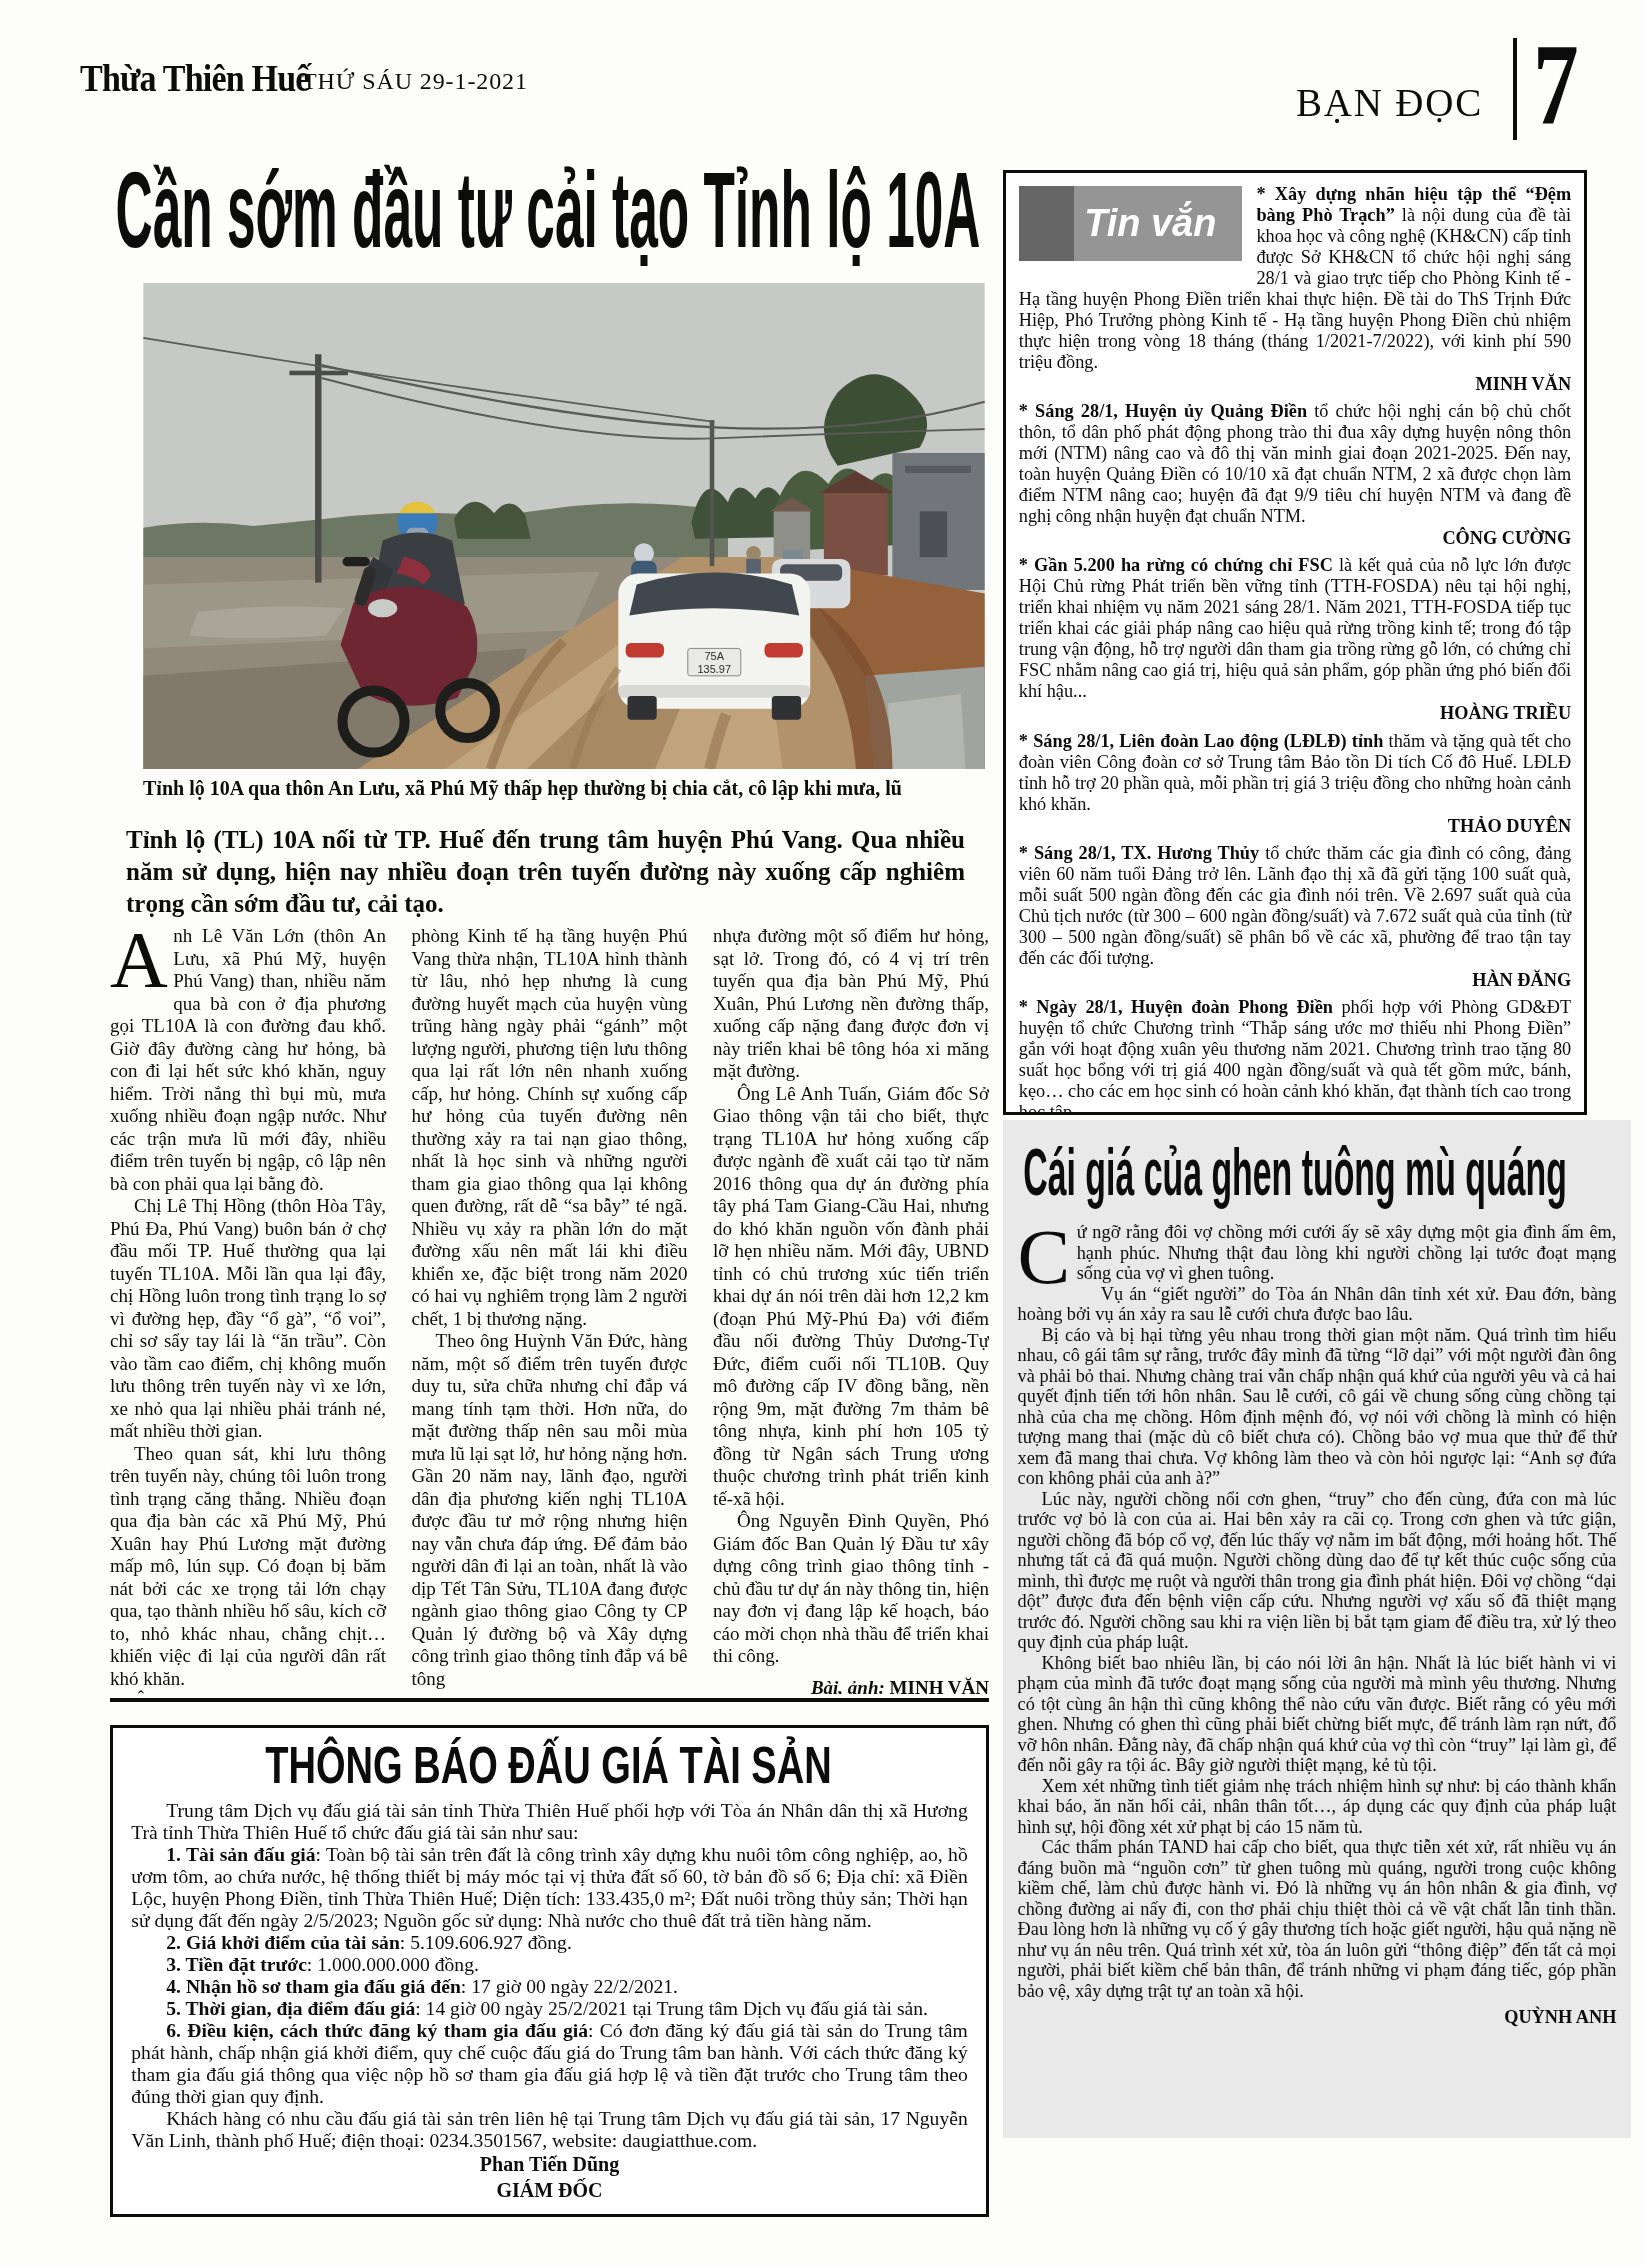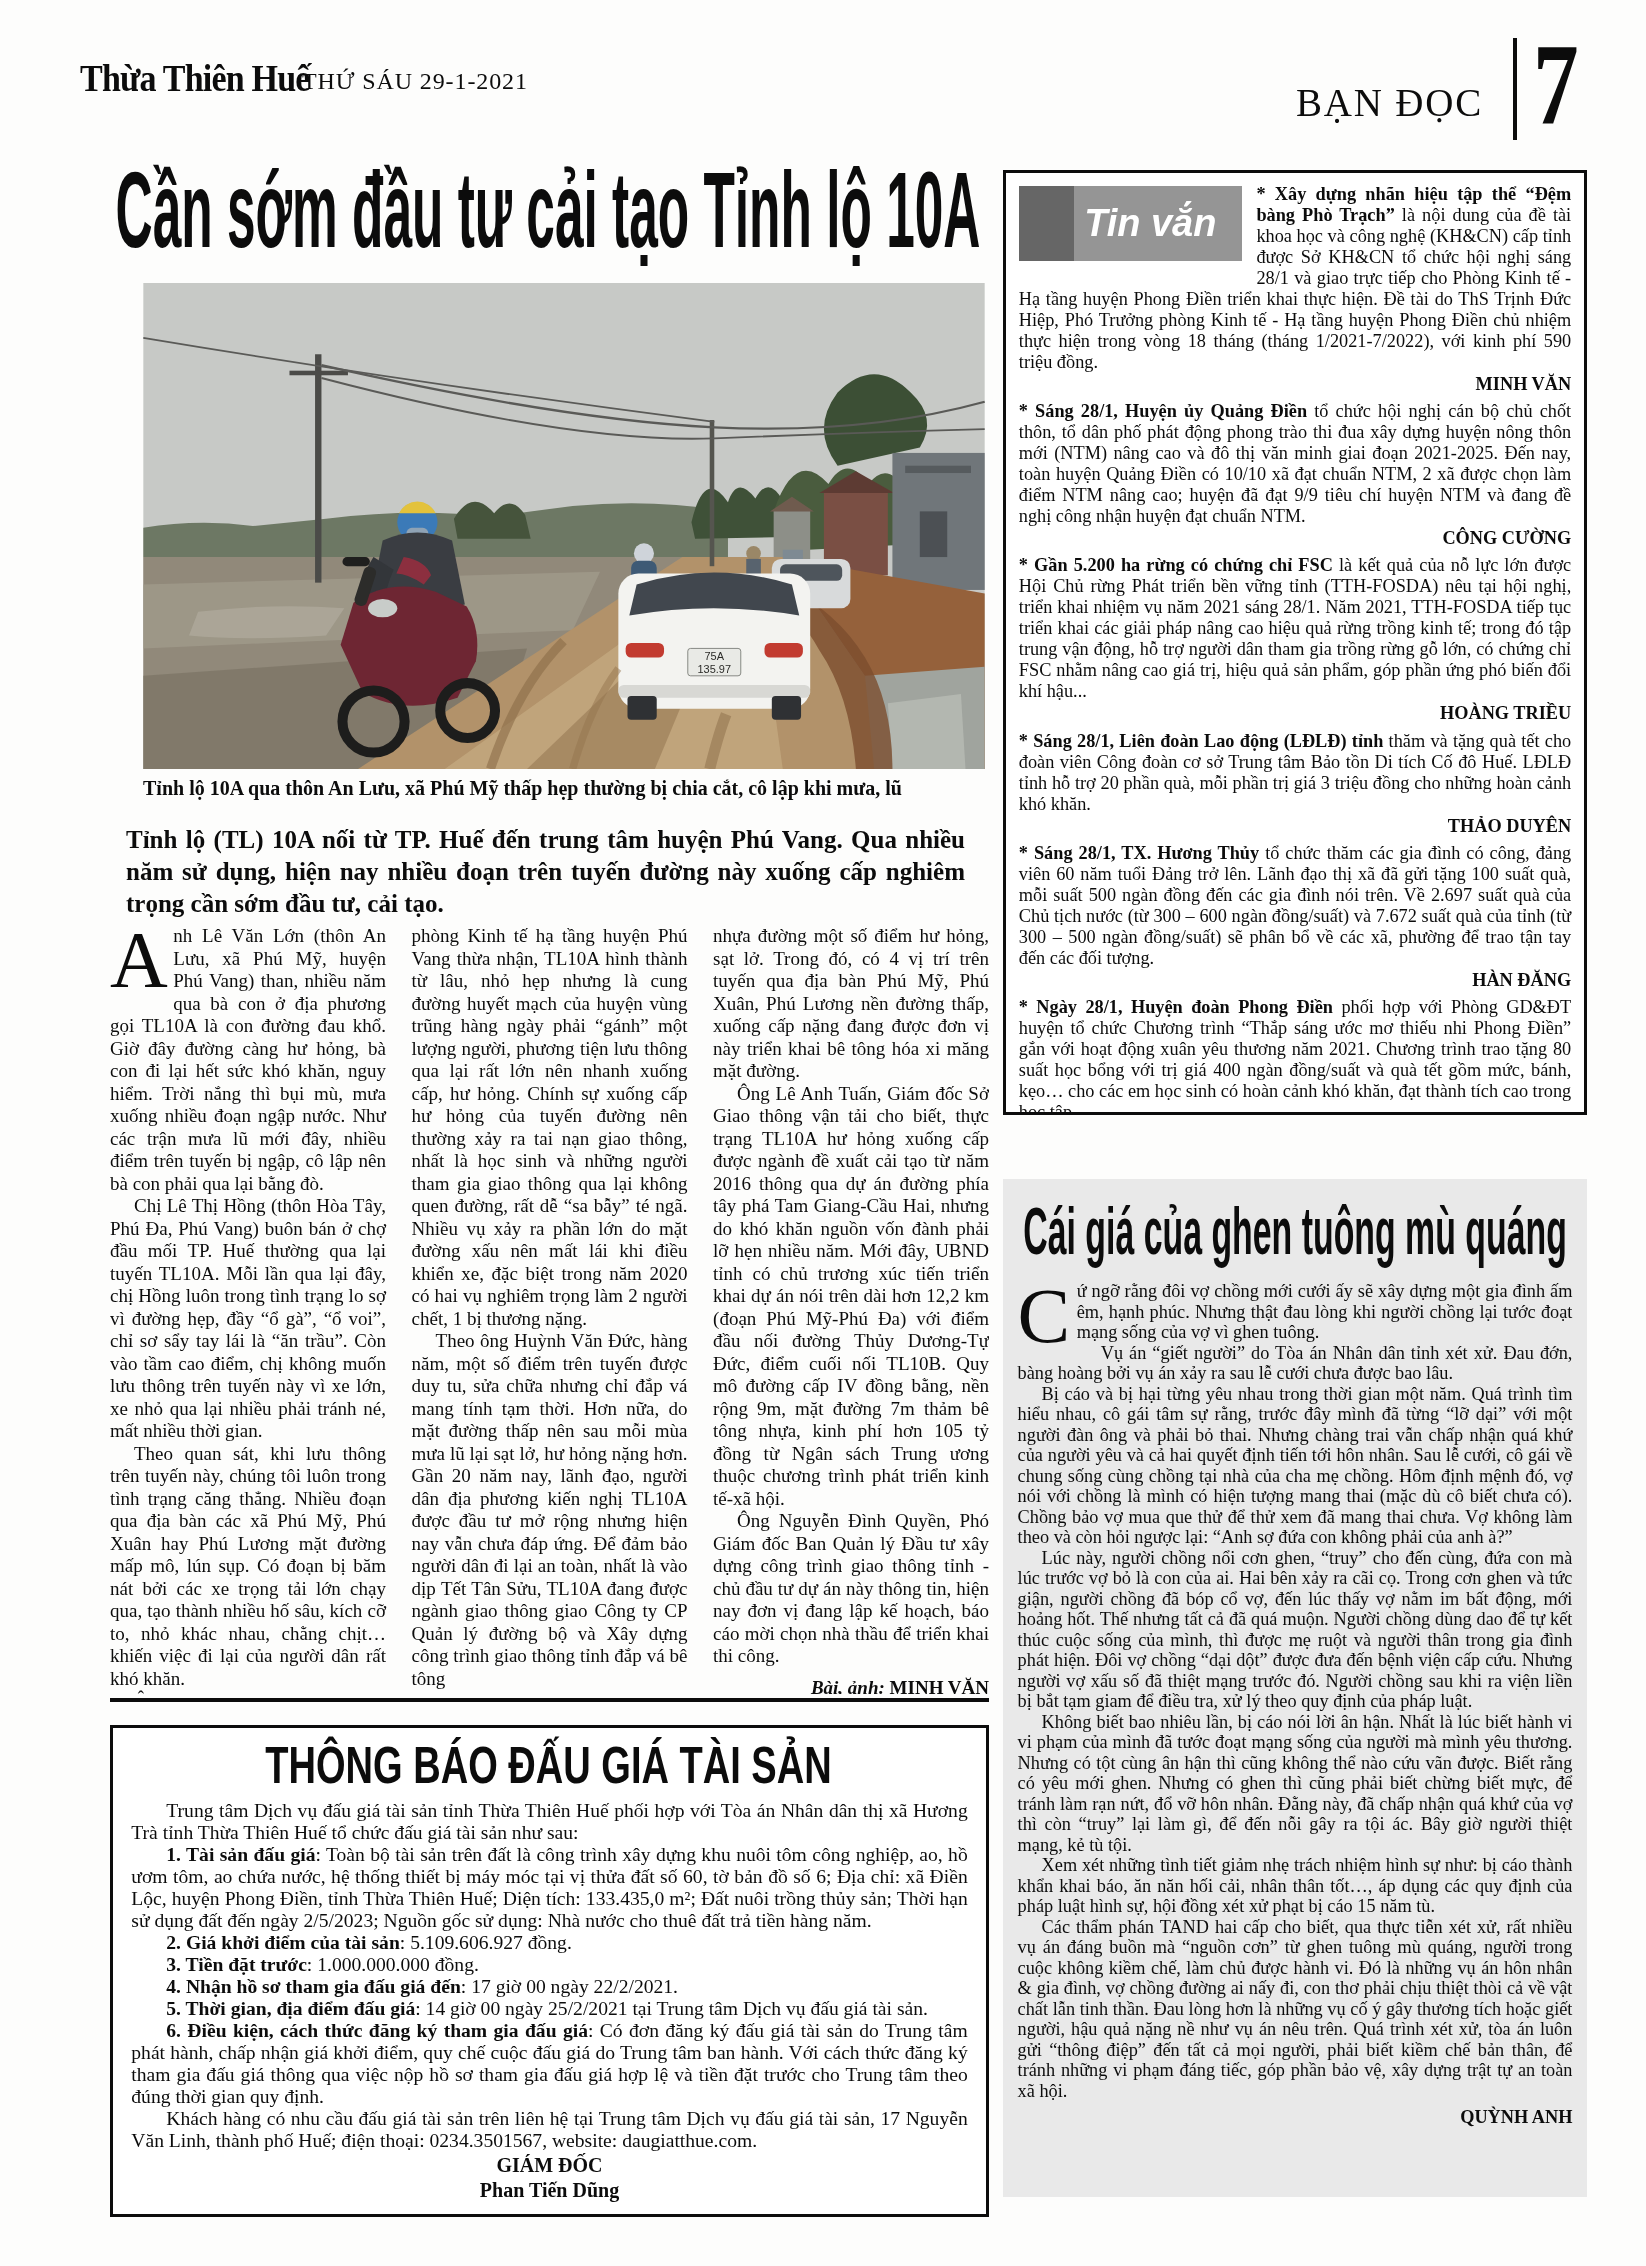--- a/index.html
+++ b/index.html
@@ -182,22 +182,22 @@
     <text x="457" y="56" text-anchor="middle" font-size="56" font-weight="bold" textLength="620" lengthAdjust="spacingAndGlyphs" fill="#0c0c0c">THÔNG BÁO ĐẤU GIÁ TÀI SẢN</text>
   </svg>
   <p class="aintro">Trung tâm Dịch vụ đấu giá tài sản tỉnh Thừa Thiên Huế phối hợp với Tòa án Nhân dân thị xã Hương Trà tỉnh Thừa Thiên Huế tổ chức đấu giá tài sản như sau:</p>
   <p class="aitem"><span class="albl">1. Tài sản đấu giá</span><span>: Toàn bộ tài sản trên đất là công trình xây dựng khu nuôi tôm công nghiệp, ao, hồ ươm tôm, ao chứa nước, hệ thống thiết bị máy móc tại vị thửa đất số 60, tờ bản đồ số 6; Địa chỉ: xã Điền Lộc, huyện Phong Điền, tỉnh Thừa Thiên Huế; Diện tích: 133.435,0 m²; Đất nuôi trồng thủy sản; Thời hạn sử dụng đất đến ngày 2/5/2023; Nguồn gốc sử dụng: Nhà nước cho thuê đất trả tiền hàng năm.</span></p>
   <p class="aitem"><span class="albl">2.  Giá khởi điểm của tài sản</span><span>: 5.109.606.927 đồng.</span></p>
   <p class="aitem"><span class="albl">3.  Tiền đặt trước</span><span>: 1.000.000.000 đồng.</span></p>
   <p class="aitem"><span class="albl">4. Nhận hồ sơ tham gia đấu giá đến</span><span>: 17 giờ 00 ngày 22/2/2021.</span></p>
   <p class="aitem"><span class="albl">5. Thời gian, địa điểm đấu giá</span><span>: 14 giờ 00 ngày 25/2/2021 tại Trung tâm Dịch vụ đấu giá tài sản.</span></p>
   <p class="aitem"><span class="albl">6. Điều kiện, cách thức đăng ký tham gia đấu giá</span><span>: Có đơn đăng ký đấu giá tài sản do Trung tâm phát hành, chấp nhận giá khởi điểm, quy chế cuộc đấu giá do Trung tâm ban hành. Với cách thức đăng ký tham gia đấu giá thông qua việc nộp hồ sơ tham gia đấu giá hợp lệ và tiền đặt trước cho Trung tâm theo đúng thời gian quy định.</span></p>
   <p class="aintro">Khách hàng có nhu cầu đấu giá tài sản trên liên hệ tại Trung tâm Dịch vụ đấu giá tài sản, 17 Nguyễn Văn Linh, thành phố Huế; điện thoại: 0234.3501567, website: daugiatthue.com.</p>
+  <div class="asig">Phan Tiến Dũng</div>
   <div class="asig" style="margin-top:1.8px;">GIÁM ĐỐC</div>
-  <div class="asig">Phan Tiến Dũng</div>
 </div>
 
 <div class="abs tvbox" style="left:1003px;top:170px;width:584px;height:945px;">
   <div>
     <div class="tvlabel">
       <span>Tin vắn</span>
     </div>
     <div class="tvitem" style="margin-top:1.8px;">
       <span class="tl">* Xây dựng nhãn hiệu tập thể “Đệm bàng Phò Trạch”</span><span> là nội dung của đề tài khoa học và công nghệ (KH&amp;CN) cấp tỉnh được Sở KH&amp;CN tổ chức hội nghị sáng 28/1 và giao trực tiếp cho Phòng Kinh tế - Hạ tầng huyện Phong Điền triển khai thực hiện. Đề tài do ThS Trịnh Đức Hiệp, Phó Trưởng phòng Kinh tế - Hạ tầng huyện Phong Điền chủ nhiệm thực hiện trong vòng 18 tháng (tháng 1/2021-7/2022), với kinh phí 590 triệu đồng.</span>
     </div>
@@ -208,21 +208,21 @@
   <div class="tvitem"><span class="tl">* Gần 5.200 ha rừng có chứng chỉ FSC</span><span> là kết quả của nỗ lực lớn được Hội Chủ rừng Phát triển bền vững tỉnh (TTH-FOSDA) nêu tại hội nghị, triển khai nhiệm vụ năm 2021 sáng 28/1. Năm 2021, TTH-FOSDA tiếp tục triển khai các giải pháp nâng cao hiệu quả rừng trồng kinh tế; trong đó tập trung vận động, hỗ trợ người dân tham gia trồng rừng gỗ lớn, có chứng chỉ FSC nhằm nâng cao giá trị, hiệu quả sản phẩm, góp phần ứng phó biến đổi khí hậu...</span></div>
   <div class="tvauthor">HOÀNG TRIỀU</div>
   <div class="tvitem"><span class="tl">* Sáng 28/1, Liên đoàn Lao động (LĐLĐ) tỉnh</span><span> thăm và tặng quà tết cho đoàn viên Công đoàn cơ sở Trung tâm Bảo tồn Di tích Cố đô Huế. LĐLĐ tỉnh hỗ trợ 20 phần quà, mỗi phần trị giá 3 triệu đồng cho những hoàn cảnh khó khăn.</span></div>
   <div class="tvauthor">THẢO DUYÊN</div>
   <div class="tvitem"><span class="tl">* Sáng 28/1, TX. Hương Thủy</span><span> tổ chức thăm các gia đình có công, đảng viên 60 năm tuổi Đảng trở lên. Lãnh đạo thị xã đã gửi tặng 100 suất quà, mỗi suất 500 ngàn đồng đến các gia đình nói trên. Về 2.697 suất quà của Chủ tịch nước (từ 300 – 600 ngàn đồng/suất) và 7.672 suất quà của tỉnh (từ 300 – 500 ngàn đồng/suất) sẽ phân bổ về các xã, phường để trao tận tay đến các đối tượng.</span></div>
   <div class="tvauthor">HÀN ĐĂNG</div>
   <div class="tvitem"><span class="tl">* Ngày 28/1, Huyện đoàn Phong Điền</span><span> phối hợp với Phòng GD&amp;ĐT huyện tổ chức Chương trình “Thắp sáng ước mơ thiếu nhi Phong Điền” gắn với hoạt động xuân yêu thương năm 2021. Chương trình trao tặng 80 suất học bổng với trị giá 400 ngàn đồng/suất và quà tết gồm mức, bánh, kẹo… cho các em học sinh có hoàn cảnh khó khăn, đạt thành tích cao trong học tập.</span></div>
   <div class="tvauthor">HẢI HUẾ</div>
 </div>
 
-<div class="abs ghenbox" style="left:1003px;top:1179px;width:584px;height:1018px;">
+<div class="abs ghenbox" style="left:1003px;top:1120px;width:628px;height:1018px;">
   <svg width="555" height="80" viewBox="0 0 607 88">
     <text x="303" y="70" text-anchor="middle" font-size="74" font-weight="bold" textLength="598" lengthAdjust="spacingAndGlyphs" fill="#0c0c0c">Cái giá của ghen tuông mù quáng</text>
   </svg>
   <p class="gp nofirst" style="margin-top:7.3px;"><span class="gdrop">C</span><span>ứ ngỡ rằng đôi vợ chồng mới cưới ấy sẽ xây dựng một gia đình ấm êm, hạnh phúc. Nhưng thật đau lòng khi người chồng lại tước đoạt mạng sống của vợ vì ghen tuông.</span></p>
   <p class="gp">Vụ án “giết người” do Tòa án Nhân dân tỉnh xét xử. Đau đớn, bàng hoàng bởi vụ án xảy ra sau lễ cưới chưa được bao lâu.</p>
   <p class="gp">Bị cáo và bị hại từng yêu nhau trong thời gian một năm. Quá trình tìm hiểu nhau, cô gái tâm sự rằng, trước đây mình đã từng “lỡ dại” với một người đàn ông và phải bỏ thai. Nhưng chàng trai vẫn chấp nhận quá khứ của người yêu và cả hai quyết định tiến tới hôn nhân. Sau lễ cưới, cô gái về chung sống cùng chồng tại nhà của cha mẹ chồng. Hôm định mệnh đó, vợ nói với chồng là mình có hiện tượng mang thai (mặc dù cô biết chưa có). Chồng bảo vợ mua que thử để thử xem đã mang thai chưa. Vợ không làm theo và còn hỏi ngược lại: “Anh sợ đứa con không phải của anh à?”</p>
   <p class="gp">Lúc này, người chồng nổi cơn ghen, “truy” cho đến cùng, đứa con mà lúc trước vợ bỏ là con của ai. Hai bên xảy ra cãi cọ. Trong cơn ghen và tức giận, người chồng đã bóp cổ vợ, đến lúc thấy vợ nằm im bất động, mới hoảng hốt. Thế nhưng tất cả đã quá muộn. Người chồng dùng dao để tự kết thúc cuộc sống của mình, thì được mẹ ruột và người thân trong gia đình phát hiện. Đôi vợ chồng “dại dột” được đưa đến bệnh viện cấp cứu. Nhưng người vợ xấu số đã thiệt mạng trước đó. Người chồng sau khi ra viện liền bị bắt tạm giam để điều tra, xử lý theo quy định của pháp luật.</p>
   <p class="gp">Không biết bao nhiêu lần, bị cáo nói lời ân hận. Nhất là lúc biết hành vi vi phạm của mình đã tước đoạt mạng sống của người mà mình yêu thương. Nhưng có tột cùng ân hận thì cũng không thể nào cứu vãn được. Biết rằng có yêu mới ghen. Nhưng có ghen thì cũng phải biết chừng biết mực, để tránh làm rạn nứt, đổ vỡ hôn nhân. Đằng này, đã chấp nhận quá khứ của vợ thì còn “truy” lại làm gì, để đến nỗi gây ra tội ác. Bây giờ người thiệt mạng, kẻ tù tội.</p>
   <p class="gp">Xem xét những tình tiết giảm nhẹ trách nhiệm hình sự như: bị cáo thành khẩn khai báo, ăn năn hối cải, nhân thân tốt…, áp dụng các quy định của pháp luật hình sự, hội đồng xét xử phạt bị cáo 15 năm tù.</p>
   <p class="gp">Các thẩm phán TAND hai cấp cho biết, qua thực tiễn xét xử, rất nhiều vụ án đáng buồn mà “nguồn cơn” từ ghen tuông mù quáng, người trong cuộc không kiềm chế, làm chủ được hành vi. Đó là những vụ án hôn nhân &amp; gia đình, vợ chồng đường ai nấy đi, con thơ phải chịu thiệt thòi cả về vật chất lẫn tinh thần. Đau lòng hơn là những vụ cố ý gây thương tích hoặc giết người, hậu quả nặng nề như vụ án nêu trên. Quá trình xét xử, tòa án luôn gửi “thông điệp” đến tất cả mọi người, phải biết kiềm chế bản thân, để tránh những vi phạm đáng tiếc, góp phần bảo vệ, xây dựng trật tự an toàn xã hội.</p>

